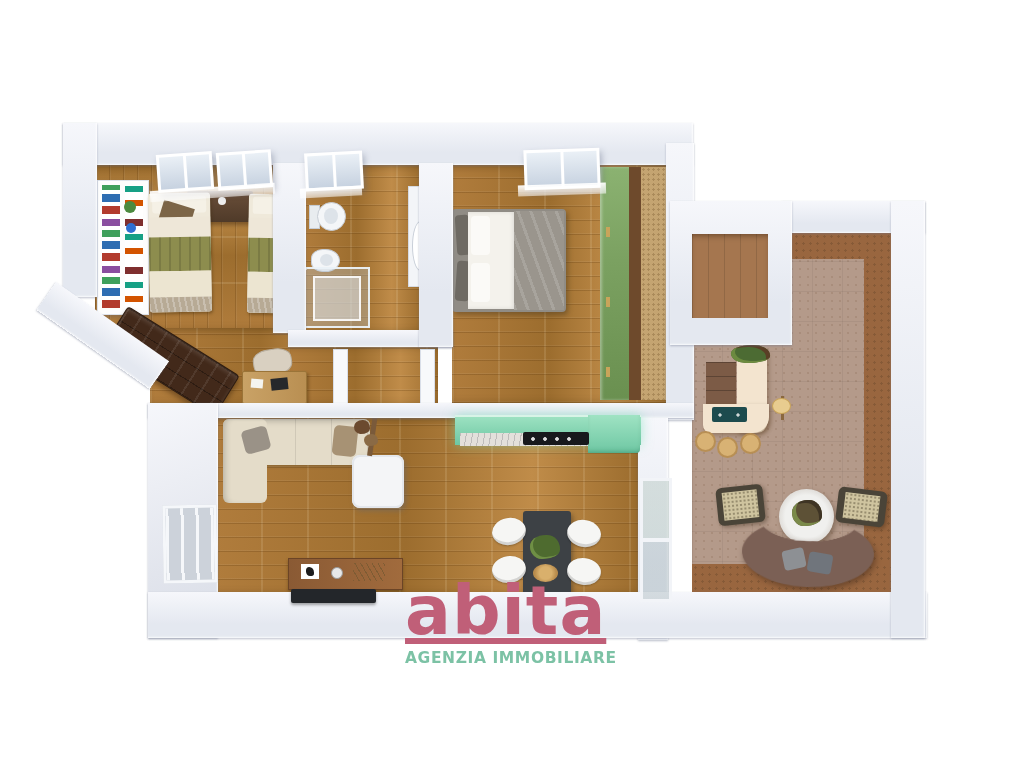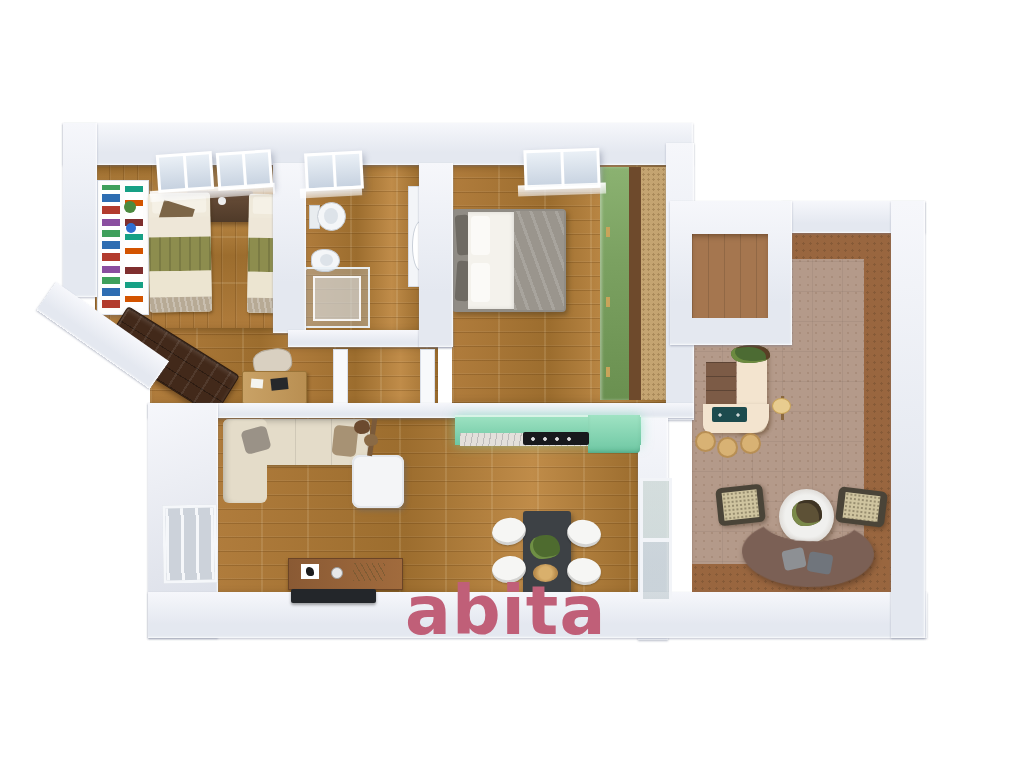--- a/index.html
+++ b/index.html
@@ -53,21 +53,21 @@
       background-image:repeating-linear-gradient(90deg, rgba(0,0,0,.13) 0 2px, transparent 2px 10px);}
   .bedtwin .cr{position:absolute;left:0;top:78px;right:0;height:26px;background:var(--bed-cream,#ece5d1);}
   .bedtwin .ta{position:absolute;left:0;top:104px;right:0;bottom:0;background:var(--bed-tail,#b7aa95);
       background-image:repeating-linear-gradient(80deg, rgba(255,255,255,.25) 0 2px, transparent 2px 6px);}
 
   .chairwhite{background:#f6f6f4;border-radius:50%;box-shadow:inset 0 -3px 0 rgba(0,0,0,.14),0 1px 2px rgba(0,0,0,.25);}
   .blob{border-radius:55% 45% 60% 40% / 50% 60% 40% 55%;}
 
   
   .brand{z-index:6;}
-  .brand-name{font:700 68px/0.88 "DejaVu Sans",sans-serif;color:var(--brand-pink,#c05f78);letter-spacing:1px;}
+  .brand-name{font:700 68px/0.88 "DejaVu Sans",sans-serif;color:var(--brand-pink,#c05f78);letter-spacing:1px;text-decoration:underline;}
   .brand-tagline{font:700 15.5px "DejaVu Sans",sans-serif;color:var(--brand-teal,#7cc2a5);letter-spacing:.6px;margin-top:8px;}
 </style>
 </head>
 <body>
 
 <div class="stage">
 
   <div class="abs floor vert" style="left:95px;top:165px;width:180px;height:165px;"></div>
   <div class="abs floor" style="left:150px;top:328px;width:243px;height:77px;"></div>
   <div class="abs floor" style="left:304px;top:165px;width:117px;height:167px;"></div>
@@ -275,15 +275,16 @@
          background-image:radial-gradient(rgba(70,60,40,.4) 1px,transparent 1.2px);background-size:4px 4px;"></div>
   </div>
   <div class="abs furn" style="left:742px;top:519px;width:132px;height:68px;border-radius:50%;transform:rotate(2deg);
               background:radial-gradient(ellipse 62% 52% at 50% 2%, rgba(0,0,0,0) 59%, var(--curved-sofa,#7b6055) 60%);
               filter:drop-shadow(2px 3px 3px rgba(50,30,20,.45));"></div>
   <div class="abs furn" style="left:783px;top:549px;width:22px;height:20px;background:#8d9094;border-radius:4px;transform:rotate(-12deg);"></div>
   <div class="abs furn" style="left:808px;top:553px;width:24px;height:20px;background:#70757c;border-radius:4px;transform:rotate(10deg);"></div>
 
   <div class="abs brand" style="left:405px;top:581px;">
     <div class="brand-name">abita</div>
+    <div class="brand-tagline">AGENZIA IMMOBILIARE</div>
   </div>
 
 </div>
 
 </body></html>

